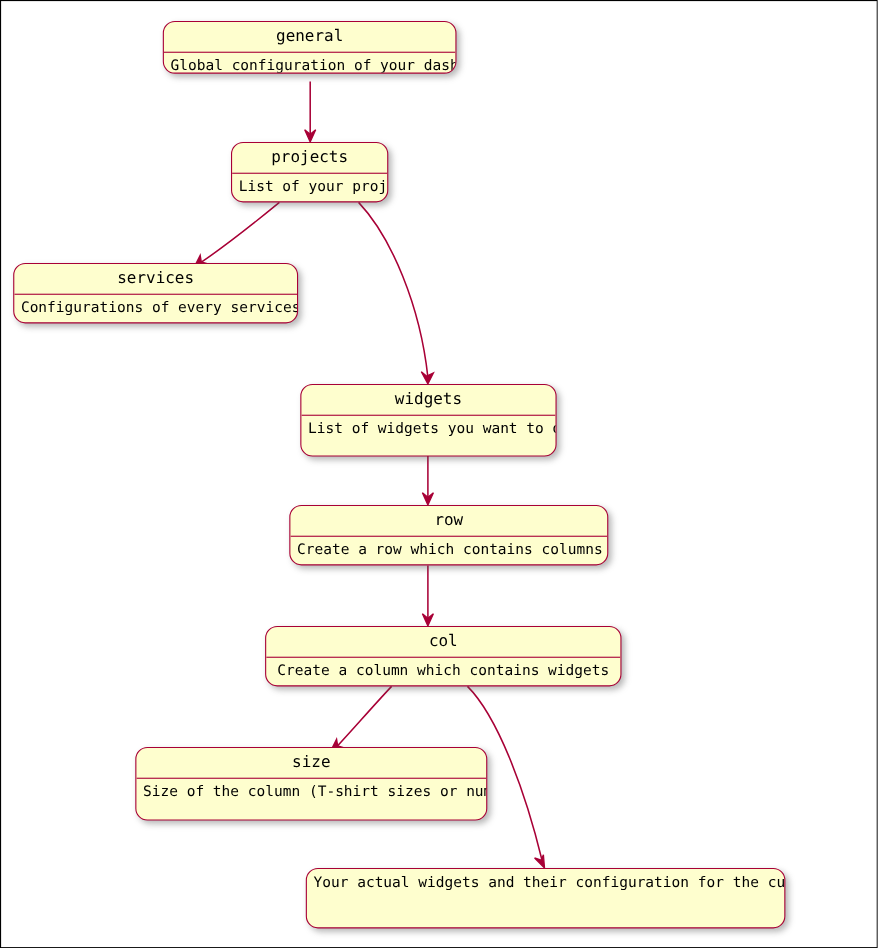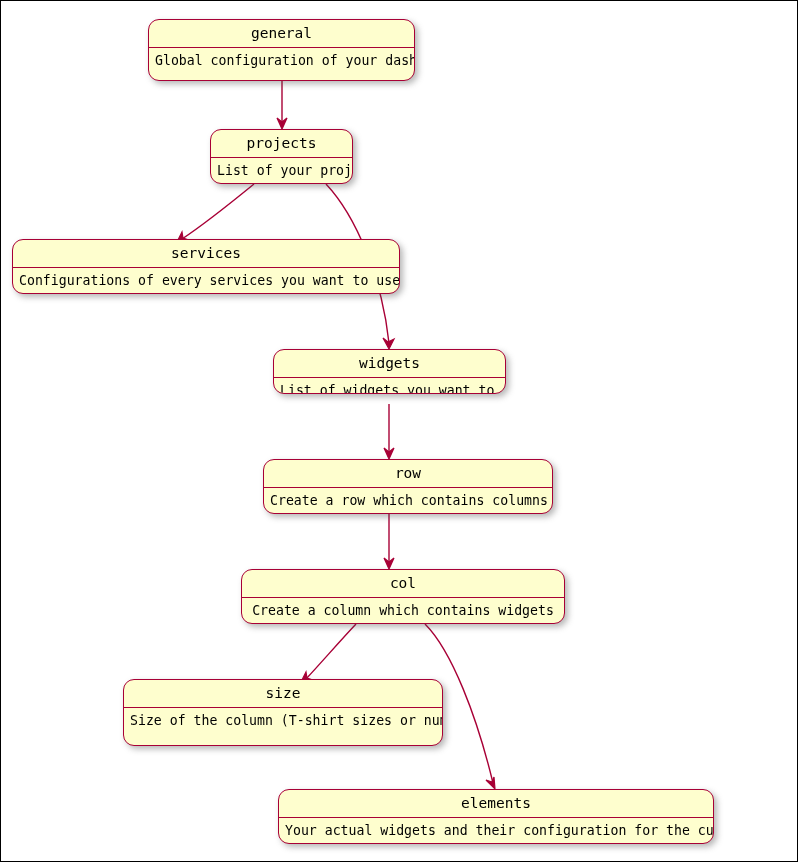--- a/index.html
+++ b/index.html
@@ -75,53 +75,52 @@
       <path d="M388,403 L388,452" fill="none" stroke="#A80036" stroke-width="1.4"></path>
       <path d="M388,458 l-5,-11 l5,4 l5,-4 z" fill="#A80036" stroke="#A80036" stroke-width="1.2"></path>
       <path d="M388,513 L388,562" fill="none" stroke="#A80036" stroke-width="1.4"></path>
       <path d="M388,568 l-5,-11 l5,4 l5,-4 z" fill="#A80036" stroke="#A80036" stroke-width="1.2"></path>
       <path d="M355,623 C338,641 320,662 305,678" fill="none" stroke="#A80036" stroke-width="1.4"></path>
       <path d="M300,681 l12,-2 l-6,-2 l-1,-6 z" fill="#A80036" stroke="#A80036" stroke-width="1.2"></path>
       <path d="M424,623 C451,650 476,716 492,782" fill="none" stroke="#A80036" stroke-width="1.4"></path>
       <path d="M494,788 l-1,-12 l-2,5 l-6,-2 z" fill="#A80036" stroke="#A80036" stroke-width="1.2"></path>
     </svg>
 
-  <div class="node" style="left: 147px; top: 18px; width: 267px; height: 62px;">
+  <div class="node" style="left: 147px; top: 18px; width: 267px; height: 48px;">
     <div class="node-title">general</div>
     <div class="node-desc">Global configuration of your dashboard</div>
   </div>
 
   <div class="node" style="left: 209px; top: 128px; width: 143px; height: 55px;">
     <div class="node-title">projects</div>
     <div class="node-desc">List of your projects</div>
   </div>
 
-  <div class="node" style="left: 11px; top: 238px; width: 388px; height: 55px;">
+  <div class="node" style="left: 11px; top: 238px; width: 259px; height: 55px;">
     <div class="node-title">services</div>
     <div class="node-desc">Configurations of every services you want to use</div>
   </div>
 
-  <div class="node" style="left: 272px; top: 348px; width: 233px; height: 45px;">
+  <div class="node" style="left: 272px; top: 348px; width: 233px; height: 66px;">
     <div class="node-title">widgets</div>
     <div class="node-desc">List of widgets you want to display</div>
   </div>
 
   <div class="node" style="left: 262px; top: 458px; width: 290px; height: 55px;">
     <div class="node-title">row</div>
     <div class="node-desc">Create a row which contains columns</div>
   </div>
 
   <div class="node" style="left: 240px; top: 568px; width: 324px; height: 55px;">
     <div class="node-title">col</div>
     <div class="node-desc">Create a column which contains widgets</div>
   </div>
 
   <div class="node" style="left: 122px; top: 678px; width: 320px; height: 67px;">
     <div class="node-title">size</div>
     <div class="node-desc">Size of the column (T-shirt sizes or number 0-12)</div>
   </div>
 
   <div class="node" style="left: 277px; top: 788px; width: 436px; height: 55px;">
-    <div class="node-title">elements</div>
     <div class="node-desc">Your actual widgets and their configuration for the current column</div>
   </div>
 
 </div>
 
 </body></html>

